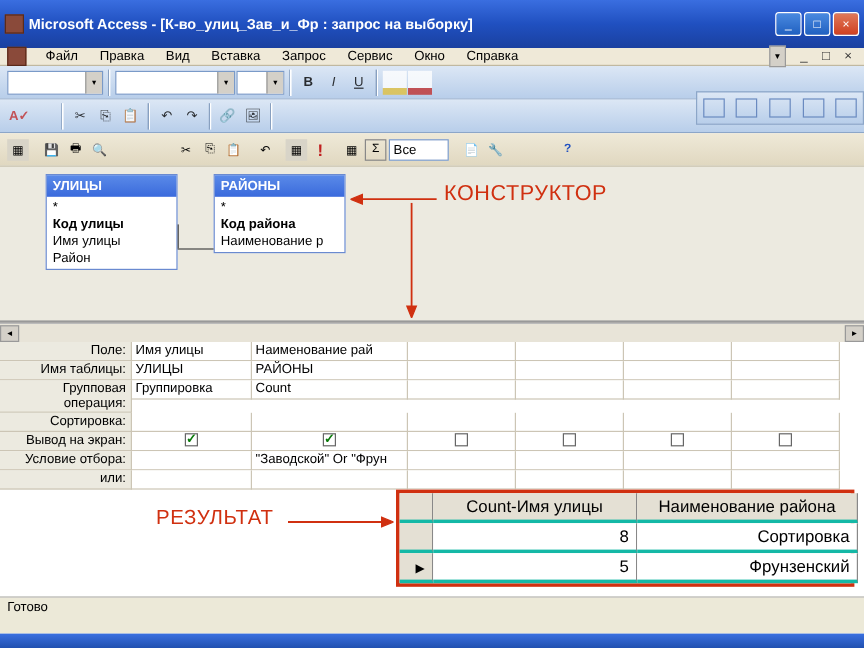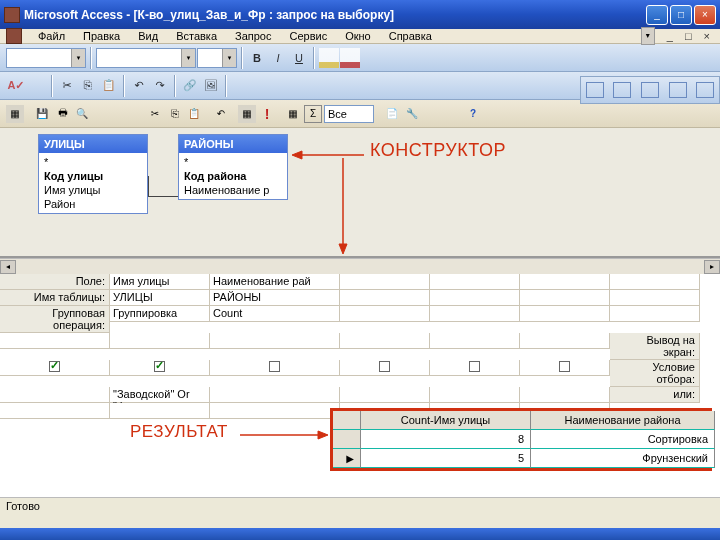--- a/index.html
+++ b/index.html
@@ -1,18 +1,18 @@
 <!DOCTYPE html>
 <html><head>
 <meta charset="utf-8">
 <style>
   * { box-sizing: border-box; margin: 0; padding: 0; }
   body { font-family: Tahoma, Arial, sans-serif; font-size: 11px; background: #fff; width: 720px; height: 540px; overflow: hidden; position: relative; }
   
-  .titlebar { background: linear-gradient(to bottom, #3a6ee0 0%, #2050c0 50%, #1a40a0 100%); height: 29px; display: flex; align-items: center; padding: 0 4px; color: #fff; }
+  .titlebar { background: linear-gradient(to bottom, #3a6ee0 0%, #2050c0 50%, #1a40a0 100%); height: 40px; display: flex; align-items: center; padding: 0 4px; color: #fff; }
   .titlebar .icon-app { width: 16px; height: 16px; background: #8a4a3a; border: 1px solid #5a2a1a; margin-right: 4px; }
   .titlebar .title-text { flex: 1; font-weight: bold; font-size: 12px; }
   .winbtns { display: flex; gap: 2px; }
   .winbtn { width: 22px; height: 20px; border: 1px solid #fff; border-radius: 3px; display: flex; align-items: center; justify-content: center; font-size: 10px; font-family: Arial; color: #fff; }
   .winbtn.min { background: linear-gradient(#4a8ae0,#2060c0); }
   .winbtn.max { background: linear-gradient(#4a8ae0,#2060c0); }
   .winbtn.close { background: linear-gradient(#e07a5a,#d04020); }
   
   .menubar { background: #efe9d8; height: 15px; display: flex; align-items: center; padding: 0 6px; border-bottom: 1px solid #c0b8a0; gap: 2px; }
   .menu-icon { width: 16px; height: 16px; background: #8a4a3a; border: 1px solid #5a2a1a; margin-right: 6px; }
@@ -56,21 +56,21 @@
   .qgrid .rowlabel { text-align: right; padding: 1px 4px; background: #eceae0; border-bottom: 1px solid #ccc5b5; border-right: 1px solid #ccc5b5; }
   .qgrid .cell { border-right: 1px solid #ccc5b5; border-bottom: 1px solid #ccc5b5; padding: 1px 3px; background: #fff; height: 16px; }
   .qgrid .check { text-align: center; }
   .qgrid .check .box { display: inline-block; width: 11px; height: 11px; border: 1px solid #666; background: #fff; position: relative; }
   .qgrid .check .box.checked::after { content: "✓"; position: absolute; left: 0px; top: -3px; color: #0a7a0a; font-size: 11px; font-weight: bold; }
   
   .result-label { position: absolute; left: 130px; top: 422px; color: #d03010; font-size: 17px; font-weight: normal; letter-spacing: 0.5px; }
   
   .result-box { position: absolute; left: 330px; top: 408px; width: 382px; border: 3px solid #d03010; background: #fff; }
   .result-table { display: grid; grid-template-columns: 28px 170px 184px; }
-  .result-table .rcell { border-right: 1px solid #888; border-bottom: 1px solid #14b8a6; padding: 3px 6px; font-size: 11px; text-align: right; background: #fff; }
+  .result-table .rcell { border-right: 1px solid #888; border-bottom: 3px solid #14b8a6; padding: 3px 6px; font-size: 14px; text-align: right; background: #fff; }
   .result-table .rcell.head { background: #e4e0d4; font-weight: normal; text-align: center; }
   .result-table .rcell.selcol { background: #e4e0d4; }
   .result-table .rcell.selmark::before { content: "▶"; font-size: 10px; color: #000; }
   
   .statusbar { position: absolute; bottom: 12px; left: 0; right: 0; height: 31px; background: #ece9d8; border-top: 1px solid #bbb; padding: 2px 6px; font-size: 11px; }
   .taskbar { position: absolute; bottom: 0; left: 0; right: 0; height: 12px; background: linear-gradient(#3a70e0,#2050b0); }
 </style>
 </head>
 <body>
 
@@ -250,20 +250,21 @@
       <div class="cell"></div>
 
     <div class="rowlabel">Групповая операция:</div>
     <div class="cell">Группировка</div>
     <div class="cell">Count</div>
     <div class="cell"></div>
       <div class="cell"></div>
       <div class="cell"></div>
       <div class="cell"></div>
 
+    <div class="rowlabel">Сортировка:</div>
     <div class="cell"></div>
       <div class="cell"></div>
       <div class="cell"></div>
       <div class="cell"></div>
       <div class="cell"></div>
       <div class="cell"></div>
 
     <div class="rowlabel">Вывод на экран:</div>
     <div class="cell check"><span class="box checked"></span></div>
     <div class="cell check"><span class="box checked"></span></div>

